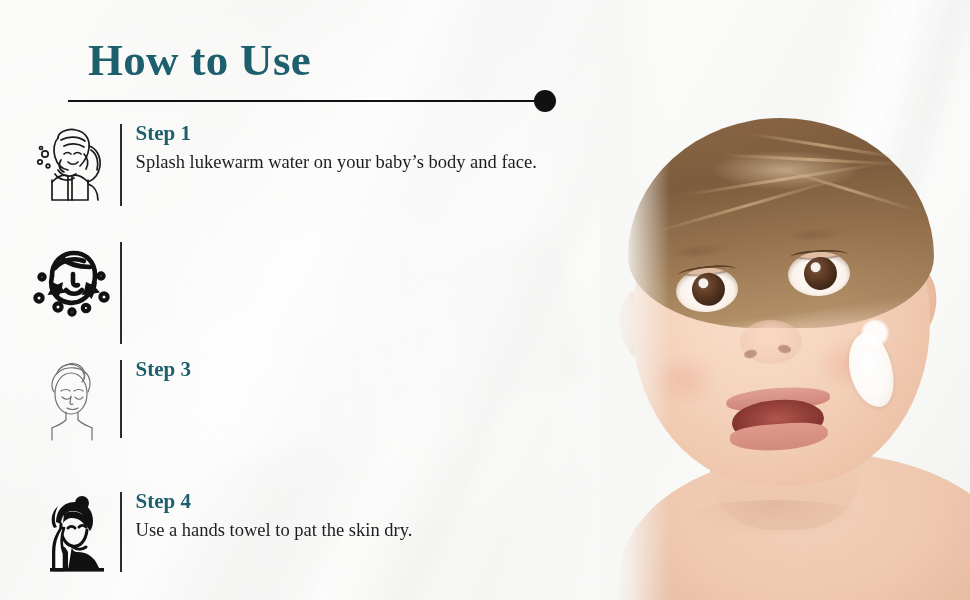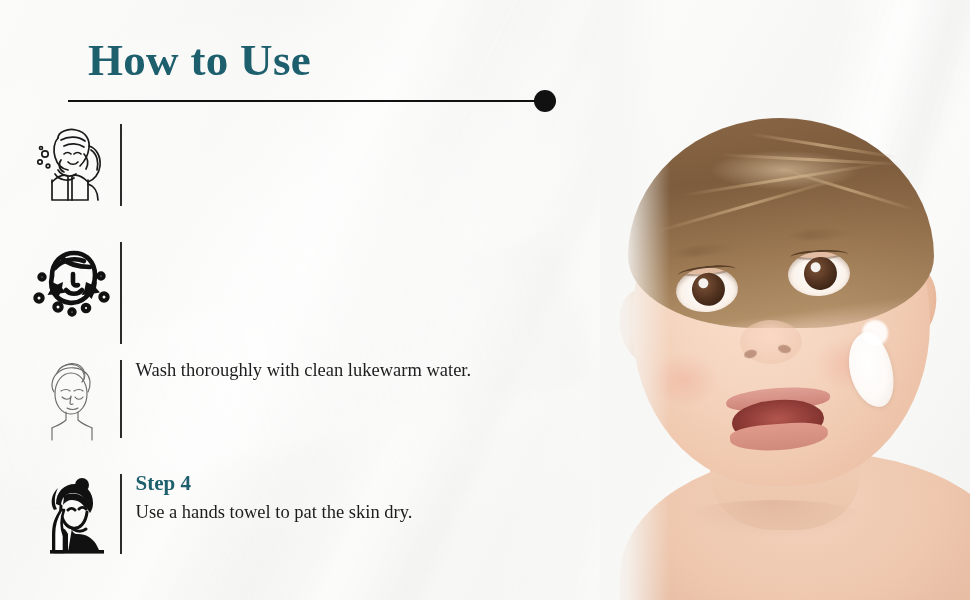--- a/index.html
+++ b/index.html
@@ -230,21 +230,21 @@
 
   .step {
     position:absolute; left:26px;
     width:560px;
     display:flex;
     align-items:flex-start;
   }
   #step1 { top:122px; }
   #step2 { top:240px; }
   #step3 { top:358px; }
-  #step4 { top:472px; }
+  #step4 { top:490px; }
 
   .step-icon {
     width:88px; min-width:88px; height:84px;
     display:flex; align-items:flex-start; justify-content:center;
     padding-top:2px;
   }
   .step-divider {
     width:1.6px;
     background:#2b2b2b;
     margin:2px 14px 0 6px;
@@ -356,20 +356,24 @@
             <path d="M60 58 C54 52, 48 50, 44 52 L44 76"></path>
             <path d="M60 60 C66 62, 70 68, 70 76"></path>
             <circle cx="17" cy="30" r="3.2"></circle>
             <circle cx="12" cy="38" r="2.2"></circle>
             <circle cx="20" cy="42" r="1.8"></circle>
             <circle cx="13" cy="24" r="1.5"></circle>
           </g>
         </svg>
       </div>
       <div class="step-divider"></div>
+      <div class="step-body">
+        <div class="step-head">Step 1</div>
+        <div class="step-text">Splash lukewarm water on your baby’s body and face.</div>
+      </div>
     </div>
 
     <div class="step" id="step2">
       <div class="step-icon">
         <svg width="84" height="82" viewBox="0 0 84 82">
           <g fill="none" stroke="#111" stroke-width="4.6" stroke-linecap="round" stroke-linejoin="round">
             <path d="M24 34 C24 20, 34 11, 46 11 C58 11, 67 20, 67 33 C67 40, 65 46, 61 50"></path>
             <path d="M24 34 C22 42, 24 50, 29 55 C35 61, 46 63, 54 58 C59 55, 62 51, 63 46"></path>
             <path d="M27 26 C34 18, 46 15, 56 19"></path>
             <path d="M34 16 C40 22, 48 25, 62 25"></path>
@@ -410,21 +414,21 @@
             <path d="M39 48 C42 50, 47 50, 50 48"></path>
             <path d="M38 52 L38 60 C34 64, 28 66, 24 68"></path>
             <path d="M50 52 L50 60 C54 64, 60 66, 64 68"></path>
             <path d="M24 68 L24 80"></path>
             <path d="M64 68 L64 80"></path>
           </g>
         </svg>
       </div>
       <div class="step-divider"></div>
       <div class="step-body">
-        <div class="step-text">Wash thoroughly with clean lukewarm water.</div>
+        <div class="step-head">Step 3</div>
       </div>
     </div>
 
     <div class="step" id="step4">
       <div class="step-icon">
         <svg width="84" height="82" viewBox="0 0 84 82">
           <g fill="#111">
             <circle cx="54" cy="11" r="7"></circle>
             <path d="M28 30 C28 18, 36 10, 47 10 C58 10, 65 18, 65 29 C65 33, 64 36, 62 39 L58 33 C58 24, 53 19, 45 19 C37 19, 33 25, 33 32 Z"></path>
             <path d="M26 36 C22 30, 23 20, 30 14 C26 22, 26 30, 29 35 Z"></path>

